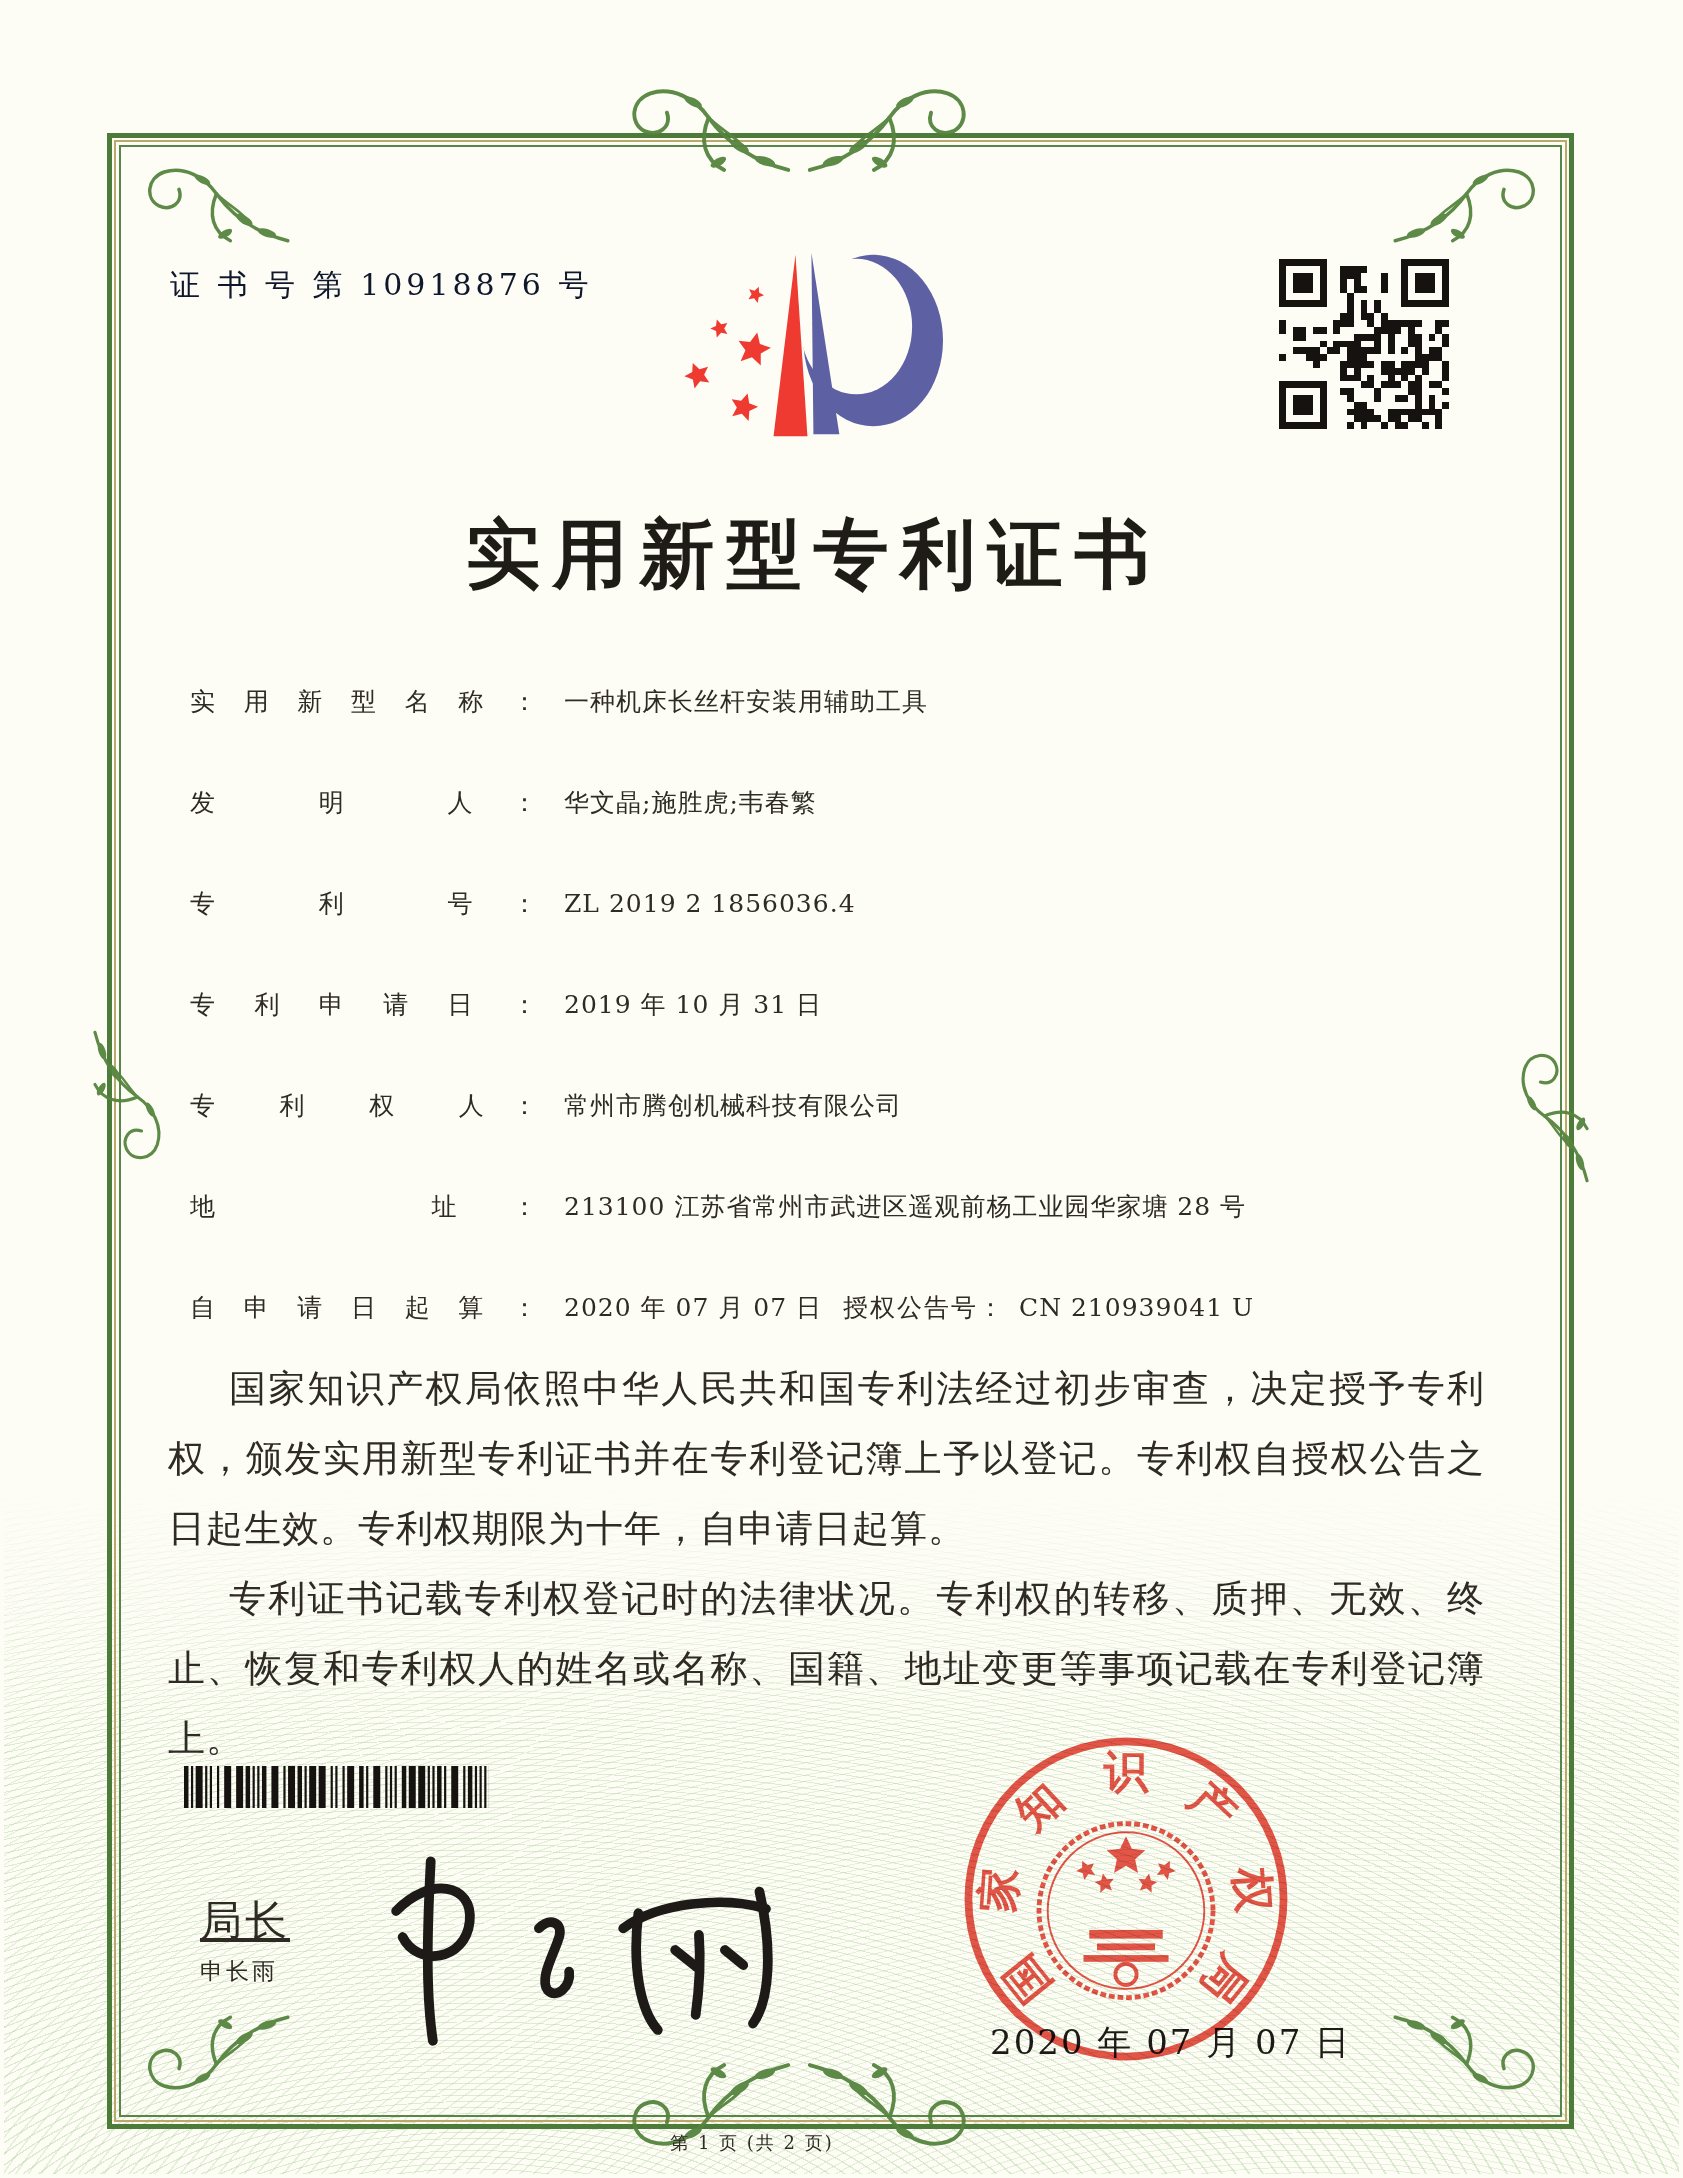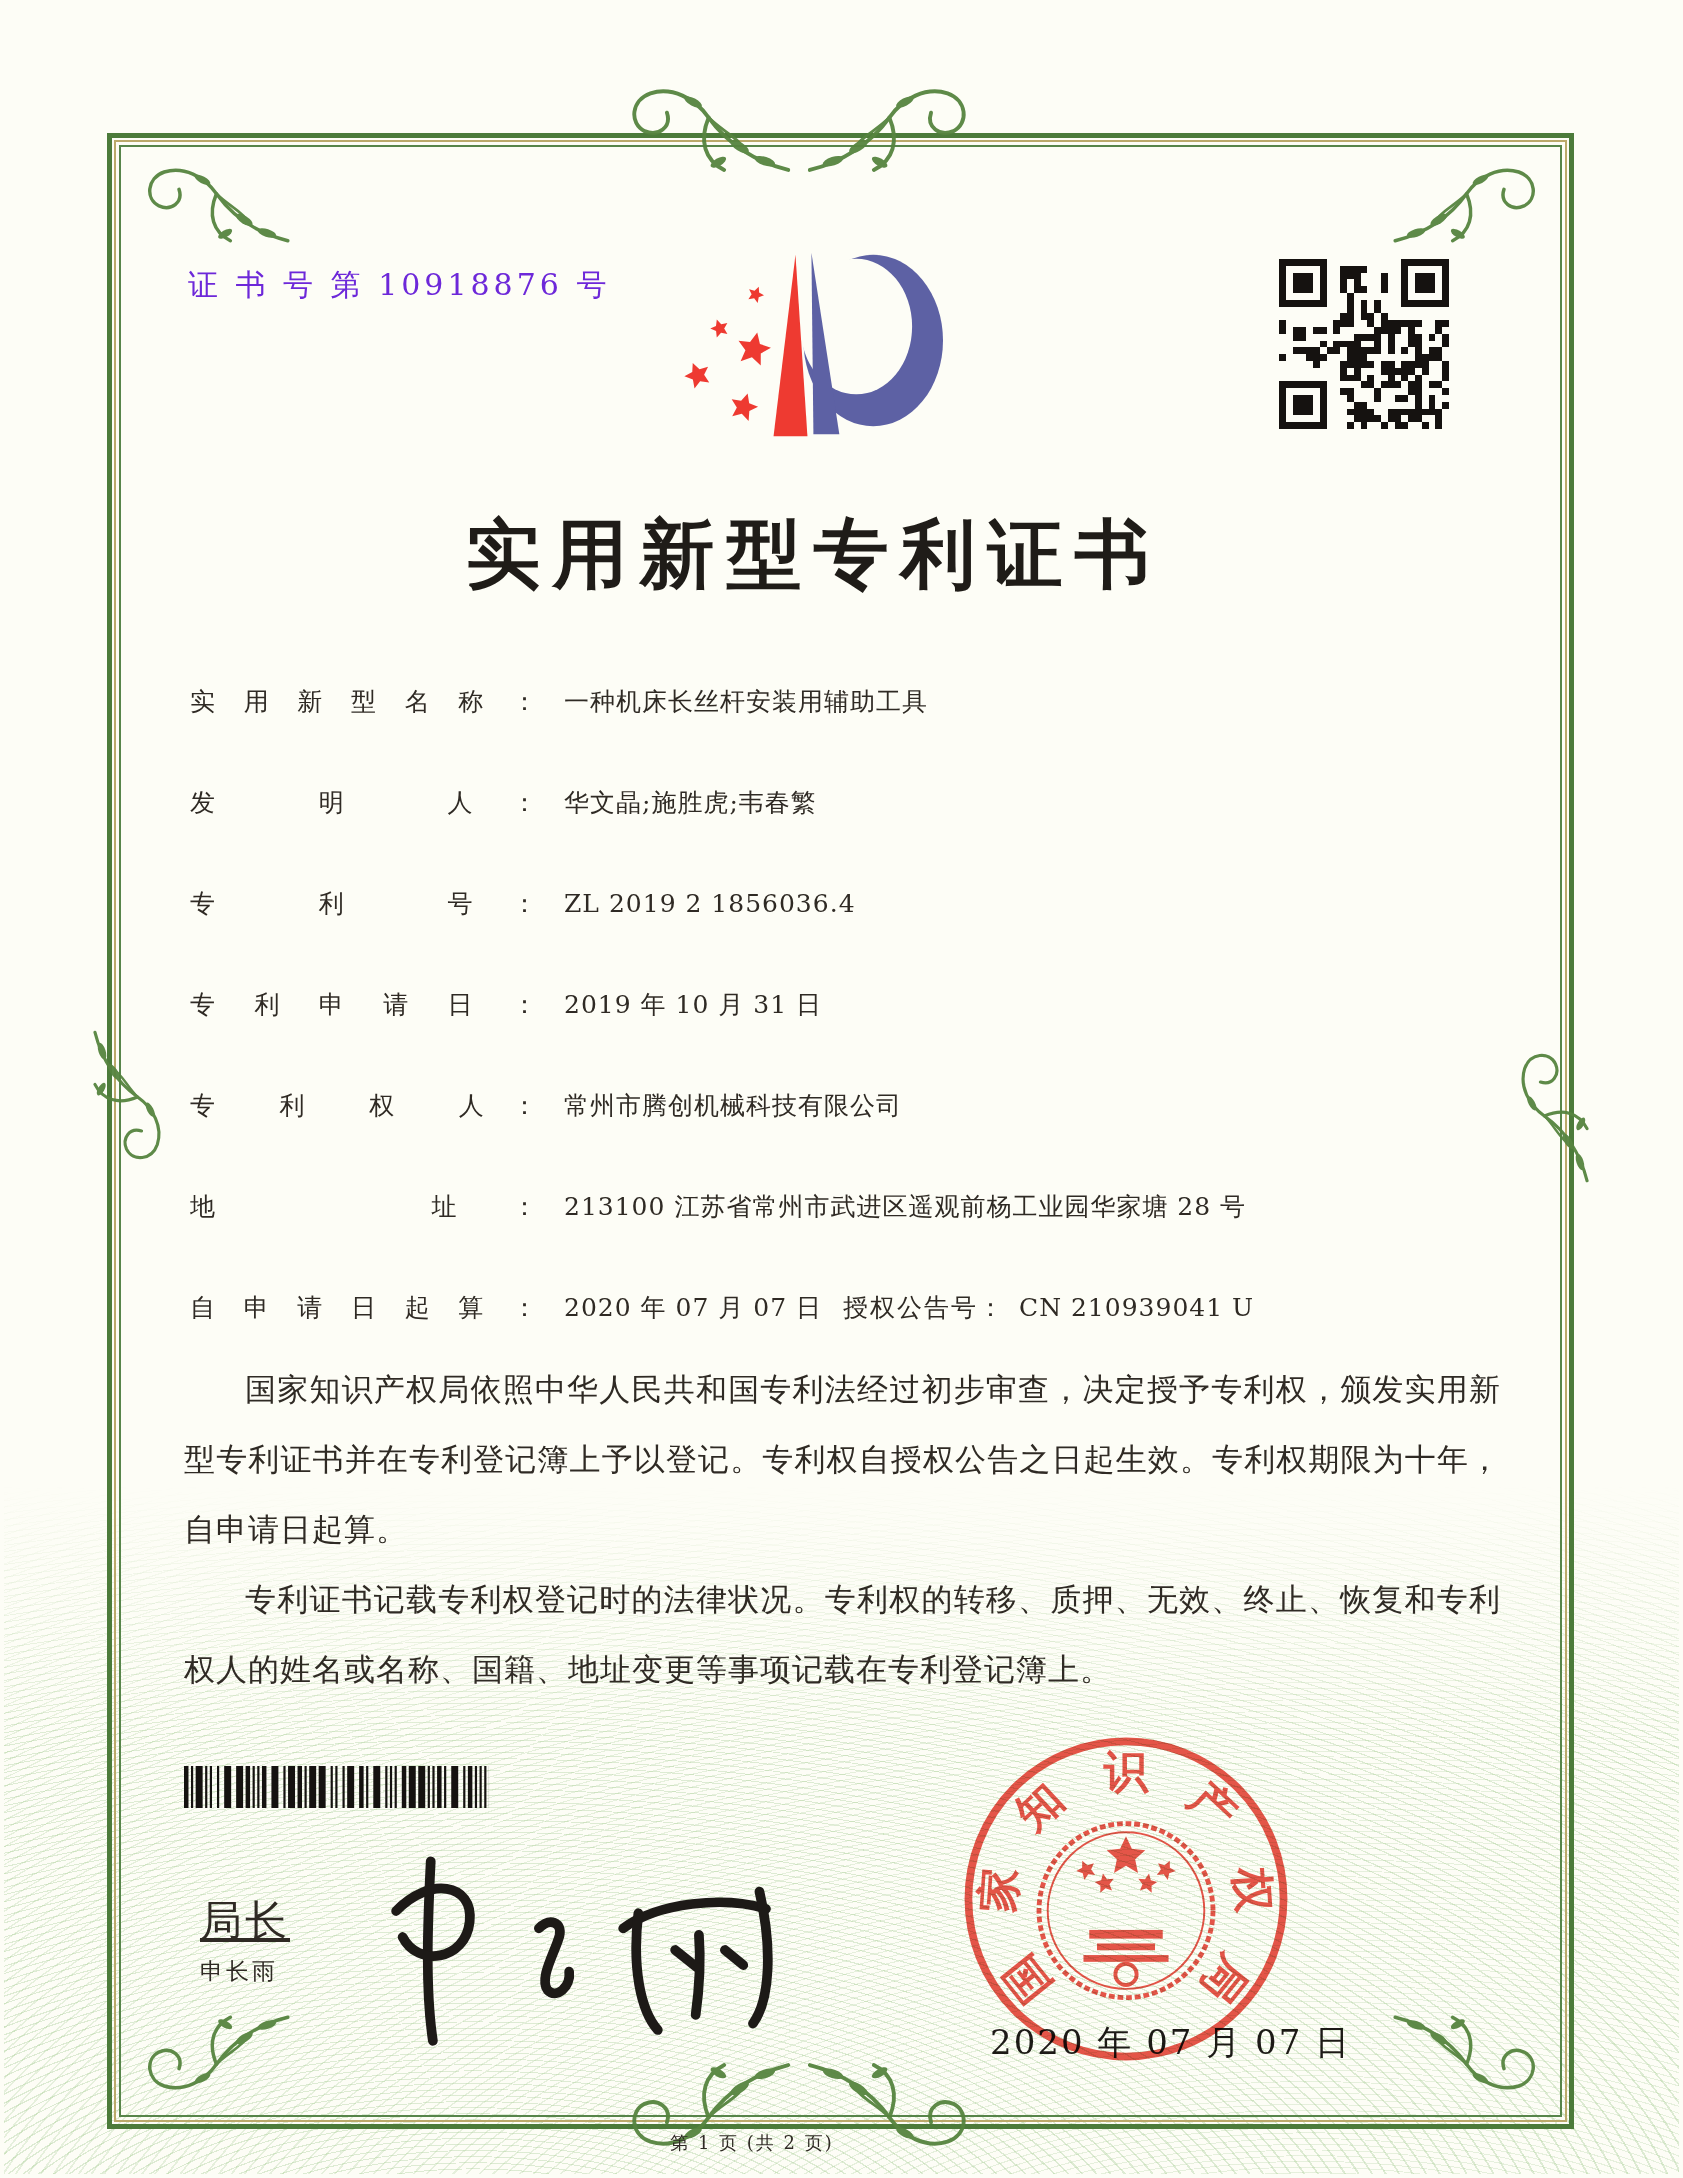--- a/index.html
+++ b/index.html
@@ -27,22 +27,22 @@
   .frame {
     position:absolute; left:107px; top:133px; width:1467px; height:1996px;
     border:5px solid #4c7b3a; z-index:1;
   }
   .frame .gold { position:absolute; inset:2px; border:2px solid #bba96a; }
   .frame .inner { position:absolute; inset:7px; border:2px solid #57854a; }
 
   .orn { position:absolute; z-index:2; opacity:.95; }
 
   .cert-no {
-    position:absolute; left:188px; top:265px; z-index:3;
-    font-size:30px; letter-spacing:4px; color:#6d28d9;
+    position:absolute; left:170px; top:265px; z-index:3;
+    font-size:30px; letter-spacing:4px; color:#0f172a;
   }
 
   .logo { position:absolute; left:634px; top:228px; width:309px; height:226px; z-index:3; }
   .qr   { position:absolute; left:1279px; top:259px; width:170px; height:170px; z-index:3; }
 
   .title {
     position:absolute; left:0; top:505px; width:1683px; z-index:3;
     text-align:center; transform:translateX(-28px);
     font-size:75px; font-weight:bold; letter-spacing:12px; color:#1f1c18;
   }
@@ -53,22 +53,22 @@
     display:inline-block; width:348px;
     text-align:justify; text-align-last:justify; -moz-text-align-last:justify;
     letter-spacing:1px;
   }
   .val { margin-left:26px; letter-spacing:1px; }
   .pair2 { position:absolute; left:653px; top:0; }
   .pair2 .lbl2 { letter-spacing:2px; }
   .pair2 .val { margin-left:14px; }
 
   .body-text {
-    position:absolute; left:184px; top:1354px; width:1317px; z-index:3;
-    font-size:31px; line-height:70px; text-align:justify; letter-spacing:1px;
+    position:absolute; left:168px; top:1354px; width:1317px; z-index:3;
+    font-size:37px; line-height:70px; text-align:justify; letter-spacing:1px;
   }
   .body-text p { text-indent:61px; }
 
   .barcode { position:absolute; left:184px; top:1766px; width:309px; height:42px; z-index:3; }
 
   .director-title { position:absolute; left:200px; top:1893px; font-size:42px; letter-spacing:3px; z-index:3;text-decoration:underline; }
   .director-name  { position:absolute; left:200px; top:1956px; font-size:23px; letter-spacing:3px; z-index:3; }
   .signature { position:absolute; left:368px; top:1828px; width:465px; height:218px; z-index:4; }
 
   .seal { position:absolute; left:952px; top:1725px; width:348px; height:348px; z-index:5; opacity:.92; mix-blend-mode:multiply; }

